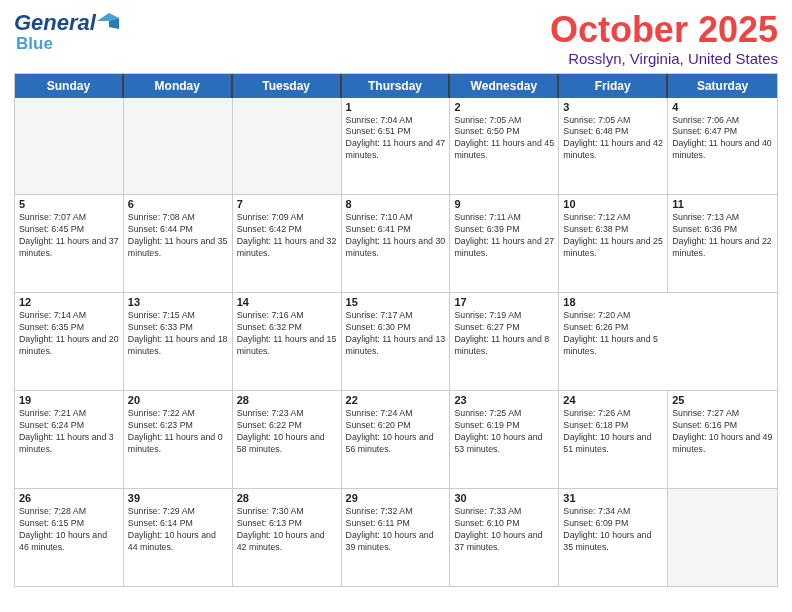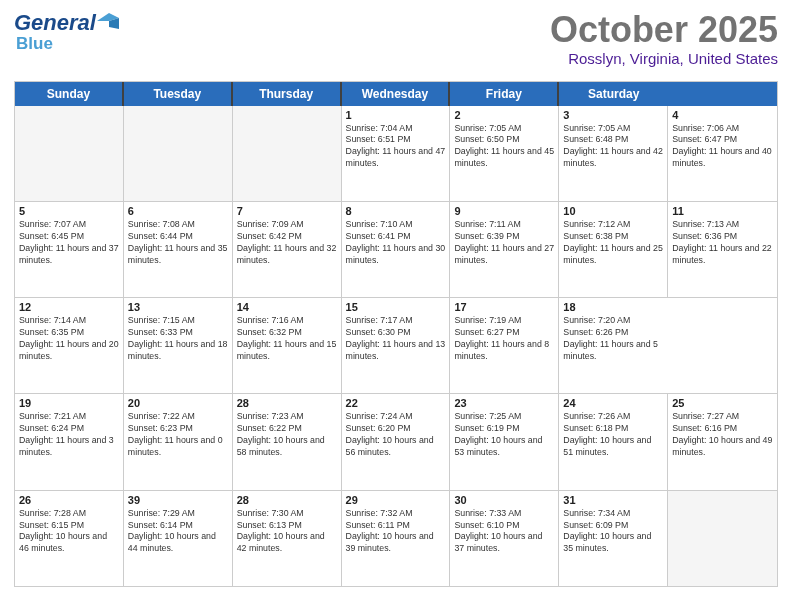--- a/index.html
+++ b/index.html
@@ -9,40 +9,39 @@
       width: 792px;
       height: 612px;
       overflow: hidden;
     }
     .container {
       width: 792px;
       height: 612px;
       padding: 10px 14px 25px 14px;
       display: flex;
       flex-direction: column;
-      gap: 8px;
     }
     .header {
       display: flex;
       justify-content: space-between;
       align-items: flex-start;
       margin-bottom: 6px;
     }
     .logo {
       display: flex;
       flex-direction: column;
       align-items: flex-start;
     }
     .title-area {
       text-align: right;
     }
     .month-title {
       font-size: 36px;
       font-weight: bold;
-      color: #737373;
+      color: #ef4444;
       line-height: 1.1;
     }
     .location {
       font-size: 15px;
       color: #4c1d95;
     }
     .calendar {
       flex: 1;
       display: flex;
       flex-direction: column;
@@ -114,20 +113,21 @@
     </div>
     <div class="title-area">
       <div class="month-title">October 2025</div>
       <div class="location">Rosslyn, Virginia, United States</div>
     </div>
   </div>
 
   <div class="calendar">
     <div class="cal-header">
       <div class="cal-header-cell">Sunday</div>
+      <div class="cal-header-cell">Monday</div>
       <div class="cal-header-cell">Tuesday</div>
       <div class="cal-header-cell">Thursday</div>
       <div class="cal-header-cell">Wednesday</div>
       <div class="cal-header-cell">Friday</div>
       <div class="cal-header-cell">Saturday</div>
     </div>
     <div class="cal-body" id="cal-body">
     <div class="cal-row">
           <div class="cal-cell empty"></div>
           <div class="cal-cell empty"></div>

